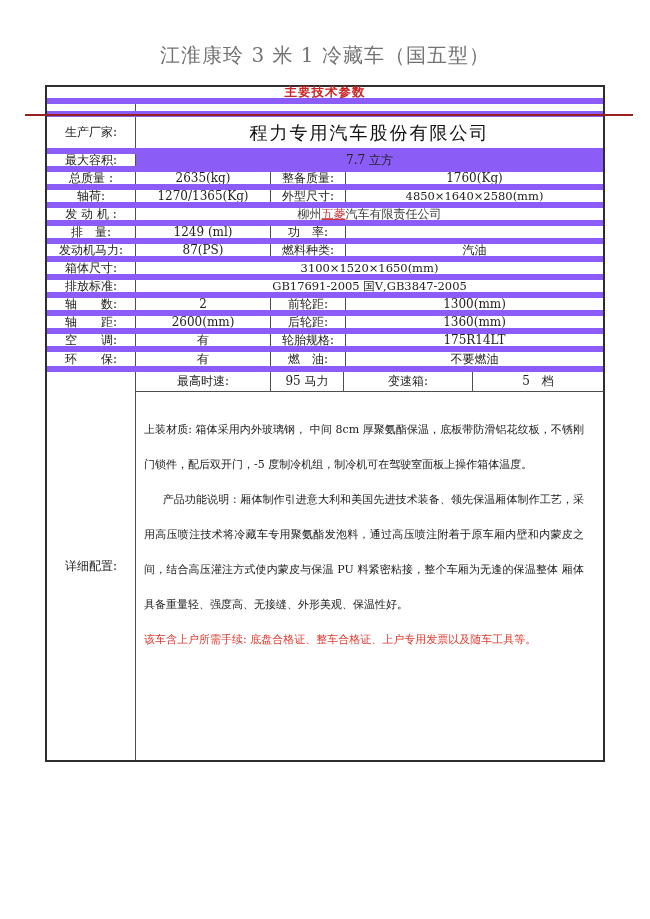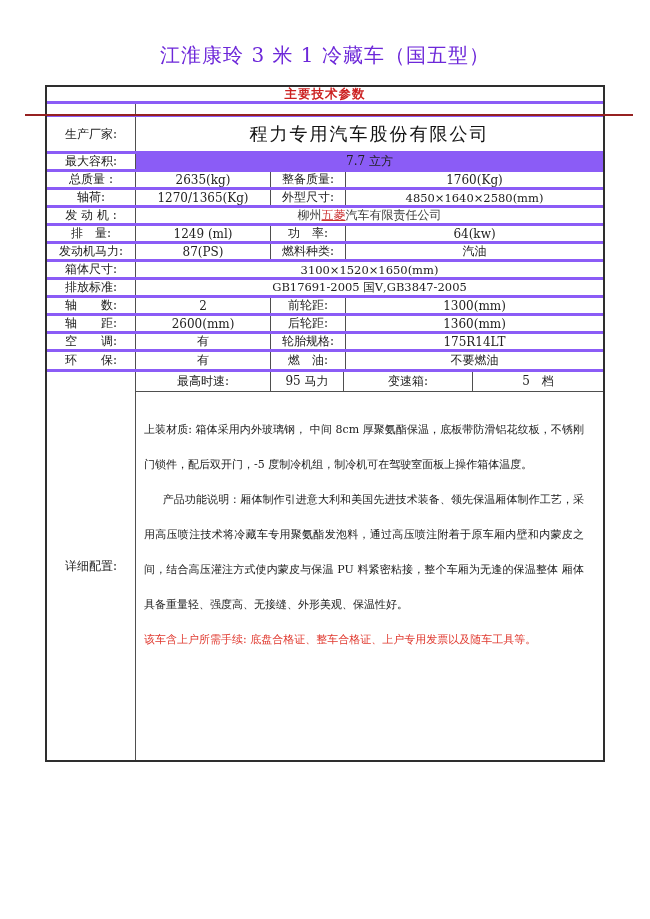--- a/index.html
+++ b/index.html
@@ -1,29 +1,29 @@
 <!DOCTYPE html>
 <html><head>
 <meta charset="utf-8">
 <style>
   * { margin:0; padding:0; box-sizing:border-box; }
   body { background:#ffffff; font-family:"DejaVu Serif","Liberation Serif",serif; }
   .page { position:relative; width:650px; height:919px; background:#fff; overflow:hidden; }
 
   .title { position:absolute; top:42px; left:0; width:100%; text-align:center;
-           font-size:20px; color:#6d28d9; letter-spacing:1px; font-weight:500; }
+           font-size:20px; color:#737373; letter-spacing:1px; font-weight:500; }
 
   .red-line { position:absolute; top:114px; left:25px; width:608px; height:2px;
               background:#962121; z-index:5; }
 
   .spec-table { position:absolute; left:45px; top:85px; width:560px; height:677px;
                 border:2px solid #2e2e2e; display:flex; flex-direction:column;
                 font-size:12px; color:#222; background:#fff; }
 
-  .row { display:flex; flex-direction:row; border-bottom:3px solid #8b5cf6; height:18px; flex:0 0 auto; }
+  .row { display:flex; flex-direction:row; border-bottom:6px solid #8b5cf6; height:18px; flex:0 0 auto; }
   .row:last-child { border-bottom:none; }
   .h17 { height:17px; } .h13 { height:13px; } .h37 { height:37px; } .h20 { height:20px; }
 
   .cell { display:flex; align-items:center; justify-content:center; text-align:center;
           border-right:1px solid #4f4f4f; overflow:hidden; white-space:pre; }
   .cell.last { border-right:none; }
   .c-l1 { width:89px; flex:0 0 89px;text-align:center; }
   .c-v1 { width:135px; flex:0 0 135px; }
   .c-l2 { width:75px; flex:0 0 75px; }
   .c-v2 { flex:1 1 auto; }
@@ -104,21 +104,20 @@
       <div class="cell c-l1">发 动 机 :</div>
       <div class="cell c-rest last engine-text">
         <span>柳州</span><span class="brand-red">五菱</span><span>汽车有限责任公司</span>
       </div>
     </div>
 
     <div class="row">
       <div class="cell c-l1">排　量:</div>
       <div class="cell c-v1">1249 (ml)</div>
       <div class="cell c-l2">功　率:</div>
-      <div class="cell c-v2 last">64(kw)</div>
     </div>
 
     <div class="row">
       <div class="cell c-l1">发动机马力:</div>
       <div class="cell c-v1">87(PS)</div>
       <div class="cell c-l2">燃料种类:</div>
       <div class="cell c-v2 last">汽油</div>
     </div>
 
     <div class="row">

